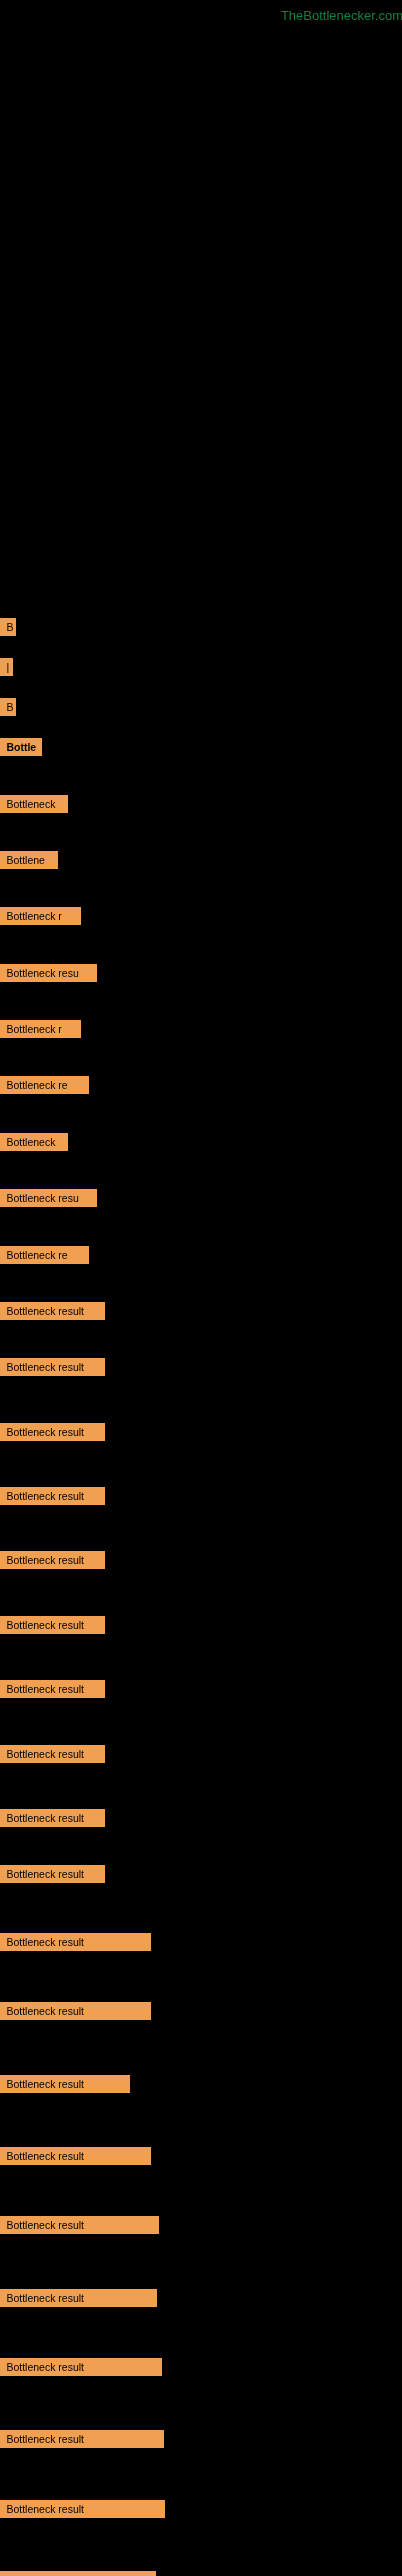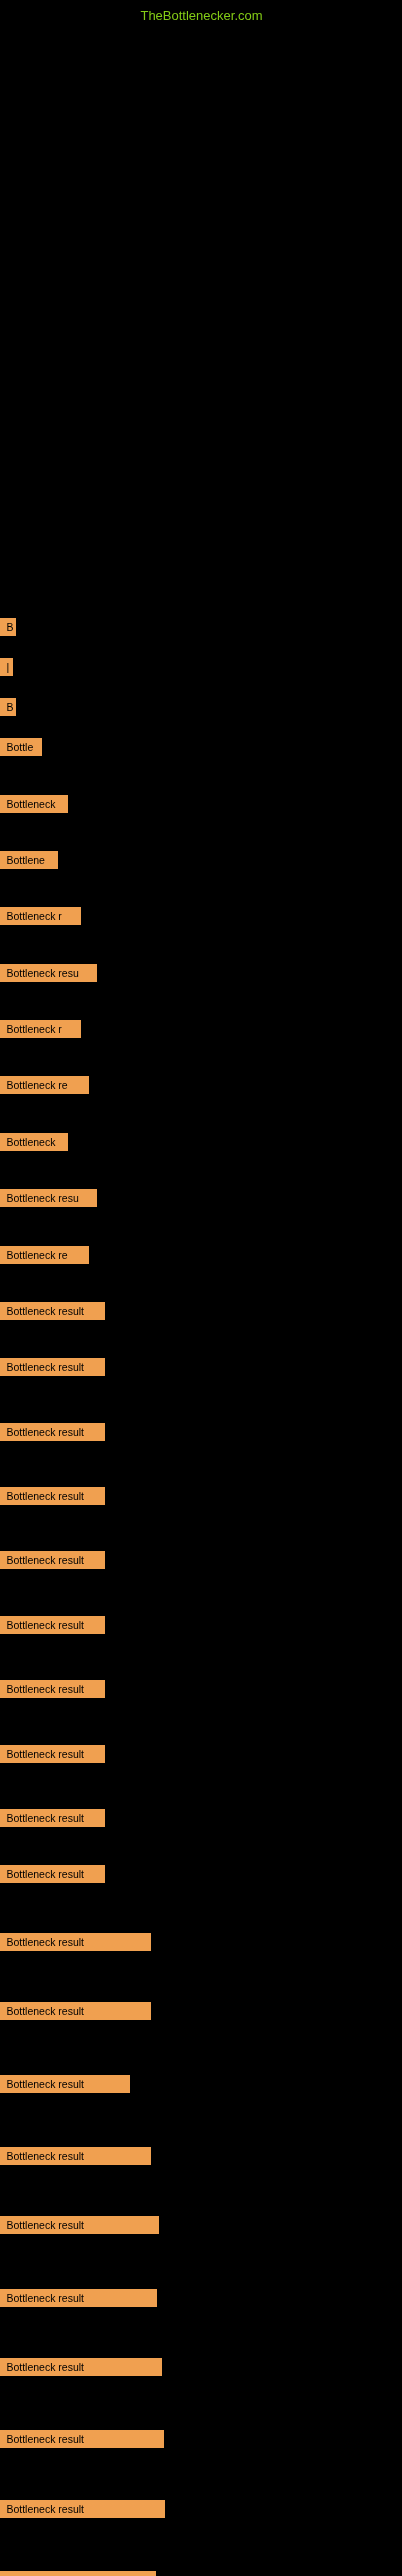--- a/index.html
+++ b/index.html
@@ -10,23 +10,23 @@
 
     body {
       background-color: #000000;
       width: 403px;
       min-height: 2576px;
       font-family: Arial, sans-serif;
       position: relative;
     }
 
     .site-title {
-      color: #84cc16;
+      color: #15803d;
       font-size: 13px;
-      text-align: center;
+      text-align: right;
       padding-top: 8px;
       padding-bottom: 8px;
     }
 
     .bottleneck-label {
       background-color: #f0a050;
       color: #000000;
       font-size: 10.5px;
       font-weight: normal;
       padding: 3.2px 6.4px;
@@ -57,21 +57,21 @@
 <div class="item-row" style="top: 580px;">
       <span class="bottleneck-label" style="width: 16px; min-width: 16px;">B</span>
     </div>
     <div class="item-row" style="top: 620px;">
       <span class="bottleneck-label" style="width: 11.3px; min-width: 11.3px;">|</span>
     </div>
     <div class="item-row" style="top: 660px;">
       <span class="bottleneck-label" style="width: 16px; min-width: 16px;">B</span>
     </div>
     <div class="item-row" style="top: 700px;">
-      <span class="bottleneck-label" style="width: 42px; min-width: 42px;">Bottle</span>
+      <span class="bottleneck-label" style="width: 42px; min-width: 42px; font-weight: bold;">Bottle</span>
     </div>
     <div class="item-row" style="top: 757px;">
       <span class="bottleneck-label" style="width: 68px; min-width: 68px;">Bottleneck</span>
     </div>
     <div class="item-row" style="top: 813px;">
       <span class="bottleneck-label" style="width: 58px; min-width: 58px;">Bottlene</span>
     </div>
     <div class="item-row" style="top: 869px;">
       <span class="bottleneck-label" style="width: 81px; min-width: 81px;">Bottleneck r</span>
     </div>

